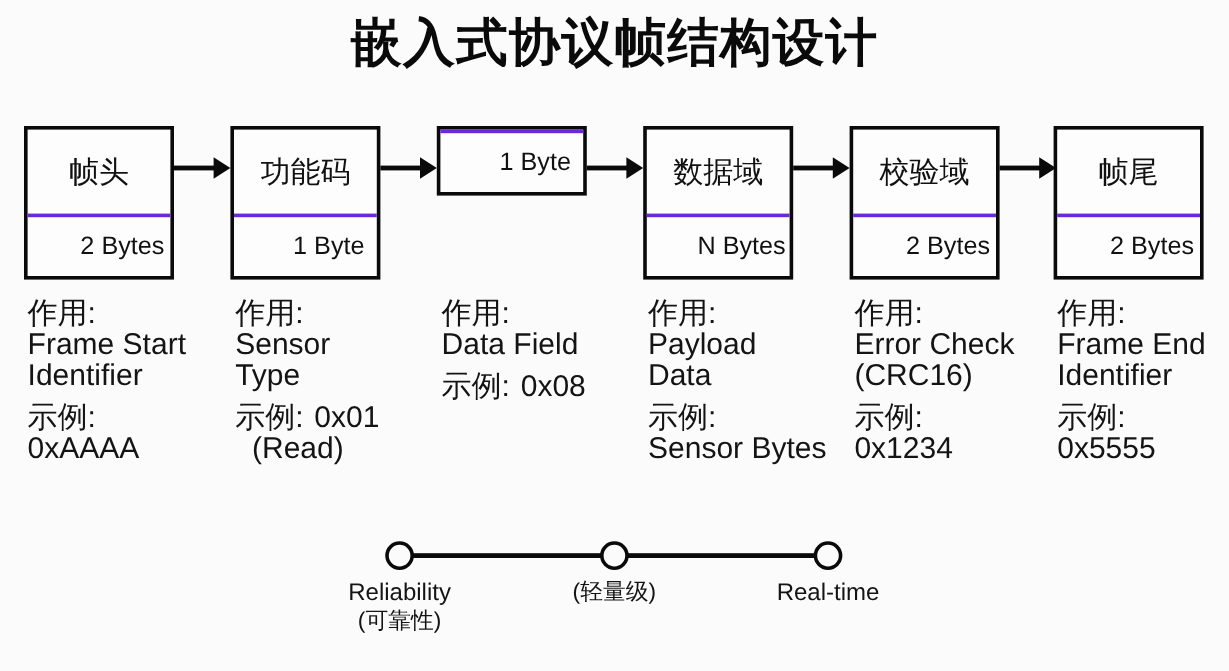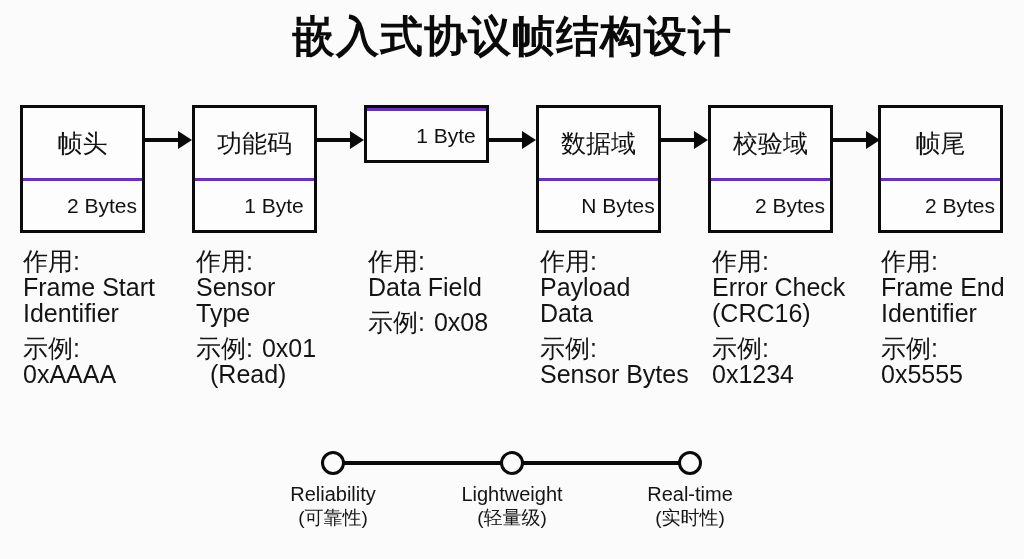--- a/index.html
+++ b/index.html
@@ -196,21 +196,19 @@
   <div class="tline"></div>
   <div class="tcircle" style="left:321px"></div>
   <div class="tcircle" style="left:500px"></div>
   <div class="tcircle" style="left:678px"></div>
 
   <div class="qlabel" style="left:248px">
     <div class="qen">Reliability</div>
     <div class="qzh">(可靠性)</div>
   </div>
   <div class="qlabel" style="left:427px">
-    <div class="qen">Lightweight</div>
     <div class="qzh">(轻量级)</div>
   </div>
   <div class="qlabel" style="left:605px">
     <div class="qen">Real-time</div>
-    <div class="qzh">(实时性)</div>
   </div>
 
 </div>
 
 </body></html>

